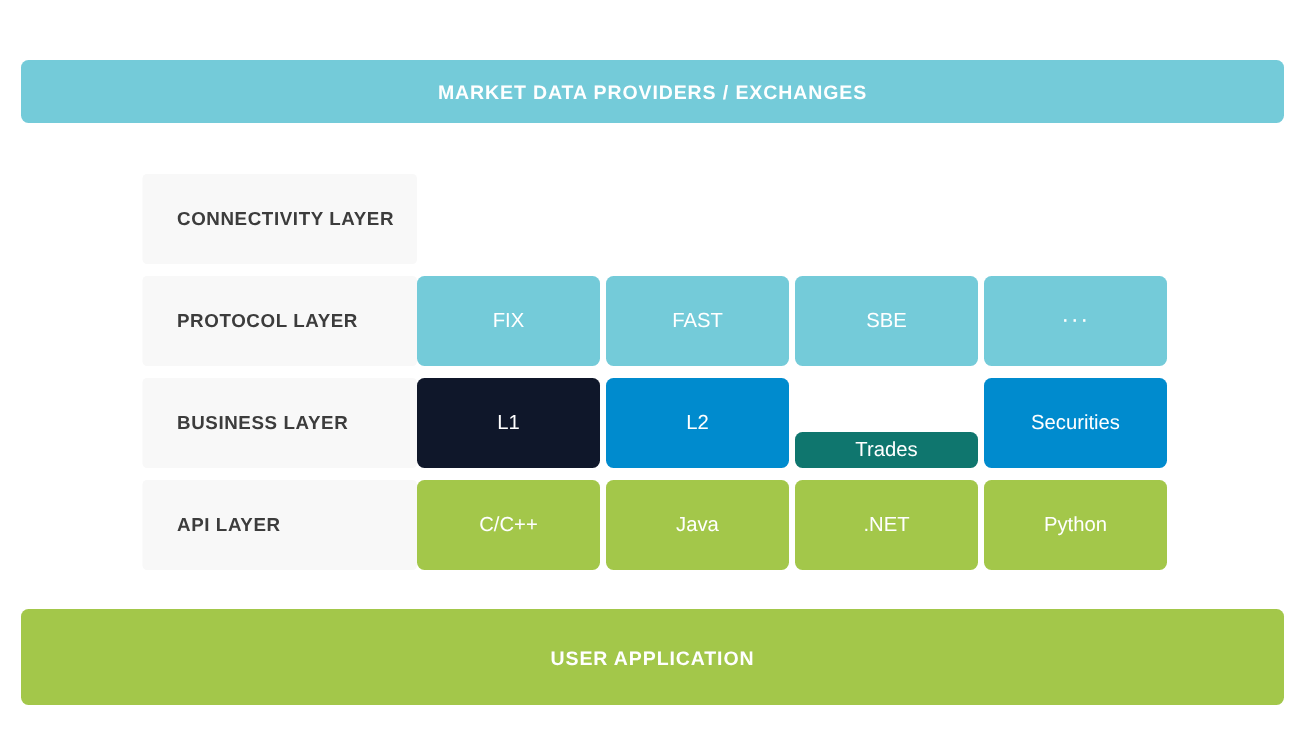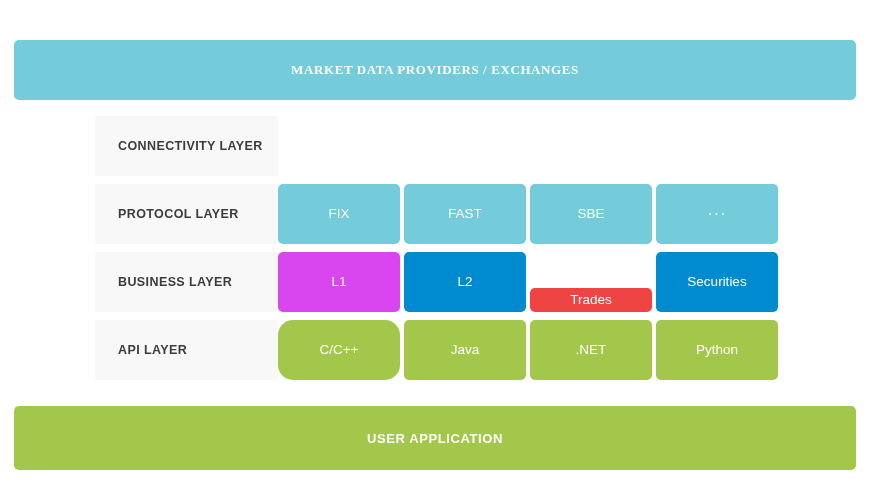--- a/index.html
+++ b/index.html
@@ -33,22 +33,21 @@
   }
   .banner-label {
     color: #ffffff;
     font-size: 13px;
     font-weight: bold;
     letter-spacing: 0.6px;
     text-align: center;
   }
   #banner-top {
     top: 40px;
-    height: 60px;
-    font-family: Liberation Serif, serif;
+    height: 42px;
   }
   #banner-bottom {
     top: 406px;
     height: 64px;
   }
 
   
   .stack {
     position: absolute;
     left: 95px;
@@ -133,32 +132,32 @@
           <div class="cell" style="background: rgb(116, 203, 217);">FAST</div>
           <div class="cell" style="background: rgb(116, 203, 217);">SBE</div>
           <div class="cell ellipsis" style="background: rgb(116, 203, 217);">···</div>
         </div>
       </div>
       <div class="layer-row">
         <div class="layer-label-cell" style="background: rgb(248, 248, 248);">
           <span class="layer-label-text">BUSINESS LAYER</span>
         </div>
         <div class="cells">
-          <div class="cell" style="background: #d946ef;">L1</div>
+          <div class="cell" style="background: #0f172a;">L1</div>
           <div class="cell" style="background: rgb(0, 139, 206);">L2</div>
-          <div class="cell" style="background: #ef4444; margin-top: 36px;">Trades</div>
+          <div class="cell" style="background: #0f766e; margin-top: 36px;">Trades</div>
           <div class="cell" style="background: rgb(0, 139, 206);">Securities</div>
         </div>
       </div>
       <div class="layer-row">
         <div class="layer-label-cell" style="background: rgb(248, 248, 248);">
           <span class="layer-label-text">API LAYER</span>
         </div>
         <div class="cells">
-          <div class="cell" style="background: rgb(163, 199, 74); border-radius: 15px;">C/C++</div>
+          <div class="cell" style="background: rgb(163, 199, 74);">C/C++</div>
           <div class="cell" style="background: rgb(163, 199, 74);">Java</div>
           <div class="cell" style="background: rgb(163, 199, 74);">.NET</div>
           <div class="cell" style="background: rgb(163, 199, 74);">Python</div>
         </div>
       </div>
     </div>
 
   <div class="banner" id="banner-bottom" style="background: rgb(163, 199, 74);">
     <span class="banner-label">USER APPLICATION</span>
   </div>

